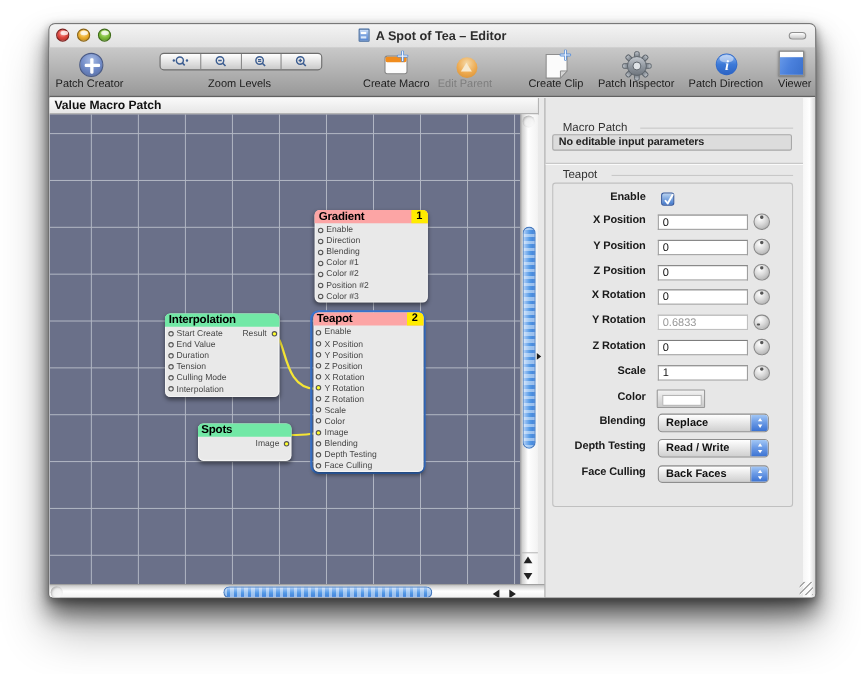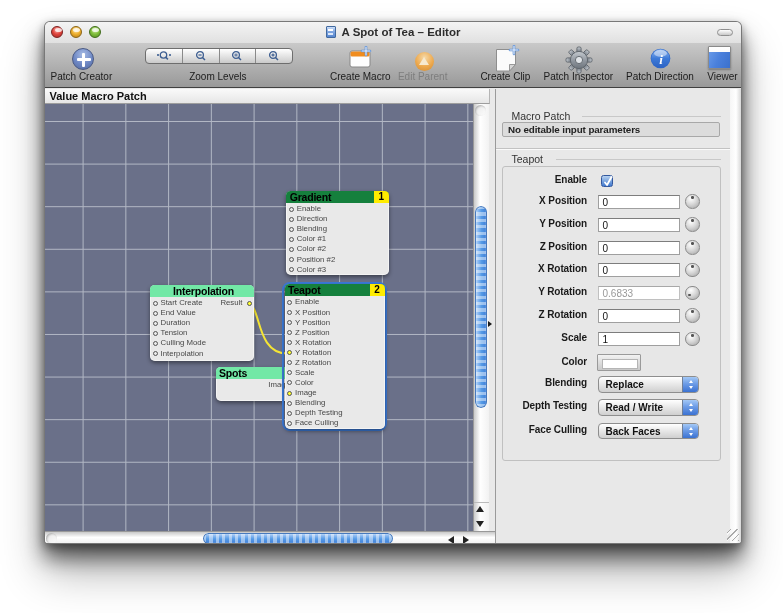--- a/index.html
+++ b/index.html
@@ -106,21 +106,21 @@
 .popup i.up { top:3.2px; border-bottom:3.8px solid #fff; }
 .popup i.dn { top:9px; border-top:3.8px solid #fff; }
 #colorwell { position:absolute; left:551.5px; width:44px; height:17px;
   background:linear-gradient(#f2f2f2,#c9c9c9); border:1px solid #9a9a9a; border-radius:1px; }
 #colorwell::after { content:""; position:absolute; left:4px; top:3.5px; width:34px; height:8.5px; background:#fff; border:1px solid #b5b5b5; }
 
 .node { position:absolute; border-radius:5px; background:#e9e9e9;
   box-shadow:0 2px 4px rgba(0,0,0,.45), inset 0 0 0 1px rgba(255,255,255,.5); font-size:7.8px; color:#474747; }
 .nhead { position:absolute; left:0; top:0; width:100%; height:12px; border-radius:4.5px 4.5px 0 0;
   font-size:10.5px; font-weight:bold; color:#000; padding-left:3.5px; line-height:12px; letter-spacing:-.2px; }
-.nhead.pink { background:#15803d; }
+.nhead.pink { background:#fca5a5; }
 .nhead.green { background:#72e8a6; }
 .badge { position:absolute; right:0; top:0; width:15px; height:12px; background:#ffec00; border-radius:0 4.5px 0 0;
   text-align:center; font-size:10px; font-weight:bold; color:#000; line-height:12px; }
 .nrow { position:relative; height:10.05px; line-height:10.05px; white-space:nowrap; }
 .nrow .port { position:absolute; left:2.5px; top:2.6px; width:5px; height:5px; border-radius:50%;
   border:1px solid #555; background:transparent; }
 .nrow .port.y { background:#ffff2e; }
 .nrow .plab { position:absolute; left:10.5px; top:0; }
 .nrow .outlab { position:absolute; right:11px; top:0; }
 .nrow .port.out { left:auto; right:2px; }
@@ -273,21 +273,21 @@
               <span class="port"></span>
               <span class="plab">Position #2</span>
             </div>
           <div class="nrow">
               <span class="port"></span>
               <span class="plab">Color #3</span>
             </div>
         </div>
       </div>
 
-      <div class="node" style="left:105px; top:181.2px; width:103.5px; height:76px;text-align:center;">
+      <div class="node" style="left:105px; top:181.2px; width:103.5px; height:76px;">
         <div class="nhead green">Interpolation</div>
         <div class="nbody">
           <div class="nrow">
               <span class="port"></span>
               <span class="plab">Start Create</span>
               <span class="outlab">Result</span>
               <span class="port out y"></span>
             </div>
           <div class="nrow">
               <span class="port"></span>
@@ -305,21 +305,21 @@
               <span class="port"></span>
               <span class="plab">Culling Mode</span>
             </div>
           <div class="nrow">
               <span class="port"></span>
               <span class="plab">Interpolation</span>
             </div>
         </div>
       </div>
 
-      <div class="node" style="left:134.5px; top:263px; width:85.5px; height:34px;margin-left:36px;">
+      <div class="node" style="left:134.5px; top:281px; width:85.5px; height:34px;">
         <div class="nhead green">Spots</div>
         <div class="nbody">
           <div class="nrow">
               <span class="outlab">Image</span>
               <span class="port out y"></span>
             </div>
         </div>
       </div>
 
       <div id="teapot-sel" style="left:237.3px; top:178.4px; width:104.4px; height:149.6px;"></div>

